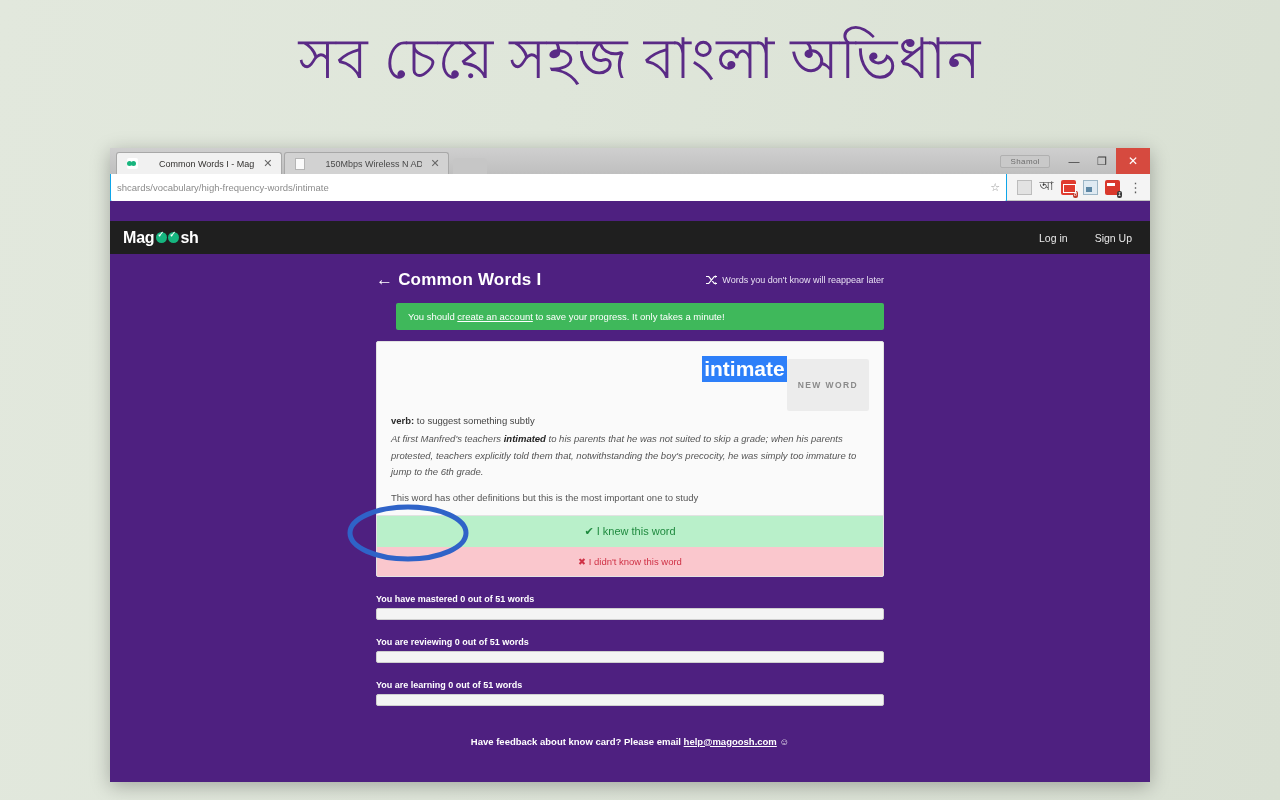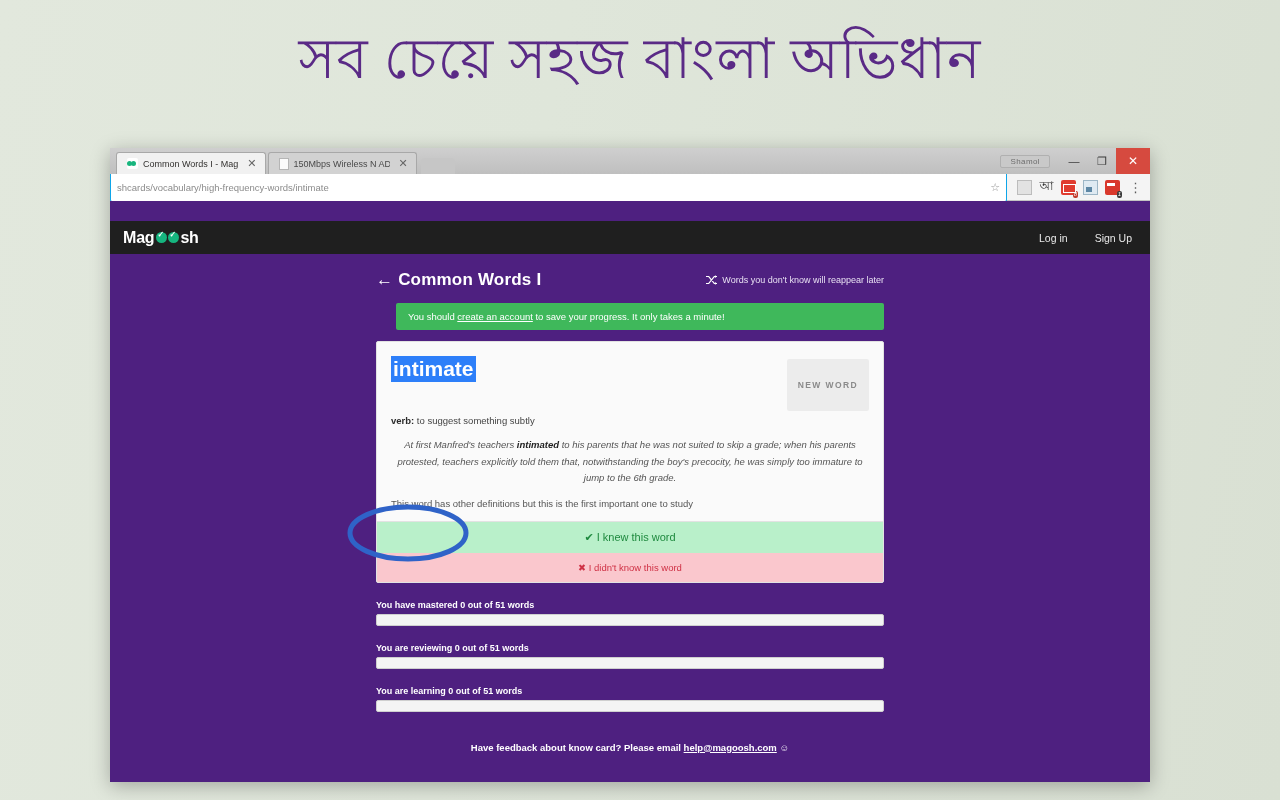--- a/index.html
+++ b/index.html
@@ -40,21 +40,21 @@
   .tab {
     position: relative;
     height: 22px; display: flex; align-items: center; gap: 5px;
     padding: 0 8px 0 10px; margin-right: 2px;
     font-size: 9px; color: #33312f; white-space: nowrap;
     border-top-left-radius: 3px; border-top-right-radius: 3px;
     border: 1px solid #a8a8a8; border-bottom: none;
   }
   .tab.active { background: #f1f1f1; }
   .tab.inactive { background: #d2d2d2; color: #4a4a4a; }
-  .tab .tab-title { max-width: 96px; overflow: hidden; text-overflow: clip; }
+  .tab .tab-title { max-width: 96px; overflow: hidden; text-overflow: clip; margin-left: 16px; }
   .tab .tab-close { font-size: 11px; color: #666; margin-left: 4px; line-height: 1; }
   .favicon-magoosh {
     width: 11px; height: 11px; border-radius: 2px;
     background: #fff; position: relative; flex: none;
   }
   .favicon-magoosh::before, .favicon-magoosh::after {
     content: ""; position: absolute; top: 3px;
     width: 5px; height: 5px; border-radius: 50%; background: #18b57e;
   }
   .favicon-magoosh::before { left: 0px; }
@@ -162,35 +162,35 @@
     margin-top: 13px; background: #3fb85b; border-radius: 2px;
     padding: 8px 12px; color: #fff; font-size: 9.5px; margin-left: 20px;
   }
   .alert a { color: #fff; }
 
   .card {
     margin-top: 11px; background: #fafafa;
     border: 1px solid #e2e2e2; border-radius: 2px; overflow: hidden;
   }
   .card-body { padding: 14px 14px 12px 14px; position: relative; }
-  .word-row { display: flex; align-items: flex-start; justify-content: space-between; gap: 17px; }
+  .word-row { display: flex; align-items: flex-start; justify-content: flex-end; }
   .word {
     font-size: 21px; font-weight: 600; color: #fff;
     background: #2d7ff9; padding: 0 2px; line-height: 1.25;
   }
   .new-word-btn {
     background: #ececec; color: #8a8a8a; font-size: 8.5px;
     letter-spacing: 1.4px; padding: 21px 11px; border-radius: 2px;
     border: none; font-weight: 600; margin-top: 3px;
   }
   .pos-line { font-size: 9.5px; color: #444; margin-top: 4px; }
   .pos-line b { color: #2b2b2b; }
   .example {
     font-size: 9.5px; line-height: 1.75; color: #555;
-    font-style: italic; margin-top: 11px; text-align: center;
+    font-style: italic; margin-top: 5px;
   }
   .example b { font-style: italic; color: #222; }
   .note { font-size: 9.5px; color: #555; margin-top: 11px; }
   .knew {
     background: #b9f0ca; color: #1f8a3f; text-align: center;
     font-size: 11px; padding: 9px 0; border-top: 1px solid #e2e2e2;
   }
   .didnt {
     background: #fac7cd; color: #cf3145; text-align: center;
     font-size: 9.5px; padding: 9px 0;
@@ -305,21 +305,21 @@
           <div class="word-row">
             <span class="word">intimate</span>
             <button class="new-word-btn">NEW WORD</button>
           </div>
           <div class="pos-line">
             <b>verb:</b><span> to suggest something subtly</span>
           </div>
           <div class="example">
             <span>At first Manfred's teachers </span><b>intimated</b><span> to his parents that he was not suited to skip a grade; when his parents protested, teachers explicitly told them that, notwithstanding the boy's precocity, he was simply too immature to jump to the 6th grade.</span>
           </div>
-          <div class="note">This word has other definitions but this is the first important one to study</div>
+          <div class="note">This word has other definitions but this is the most important one to study</div>
         </div>
         <div class="knew">
           <span>✔</span>
           <span>I knew this word</span>
         </div>
         <div class="didnt">
           <span>✖</span>
           <span>I didn't know this word</span>
         </div>
       </div>

